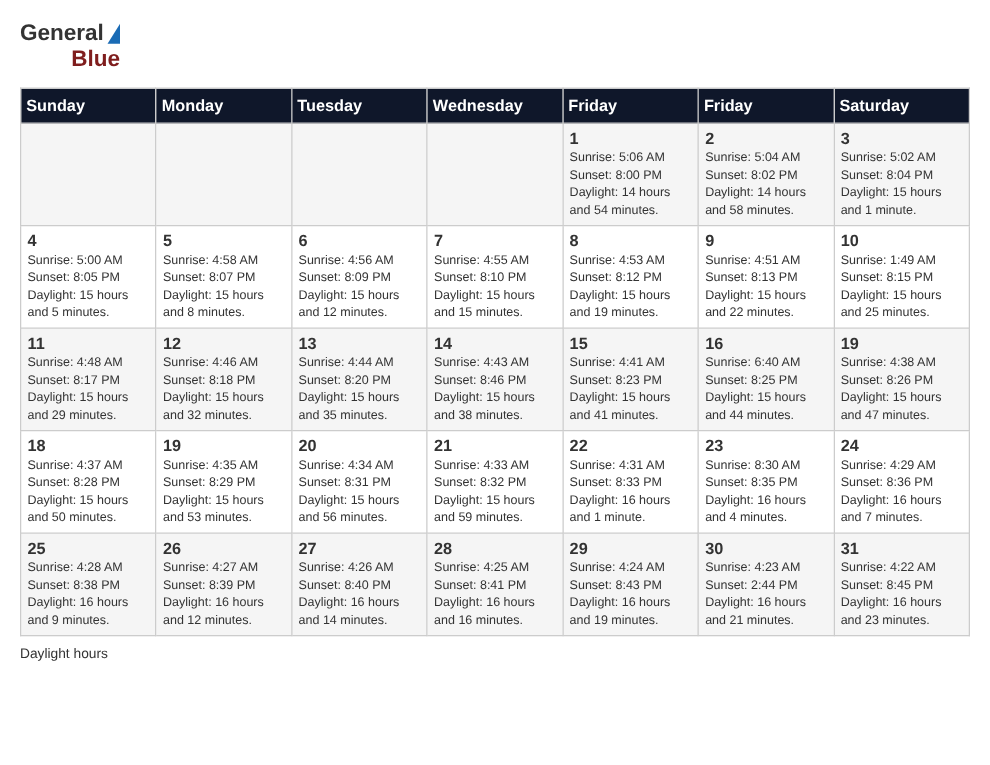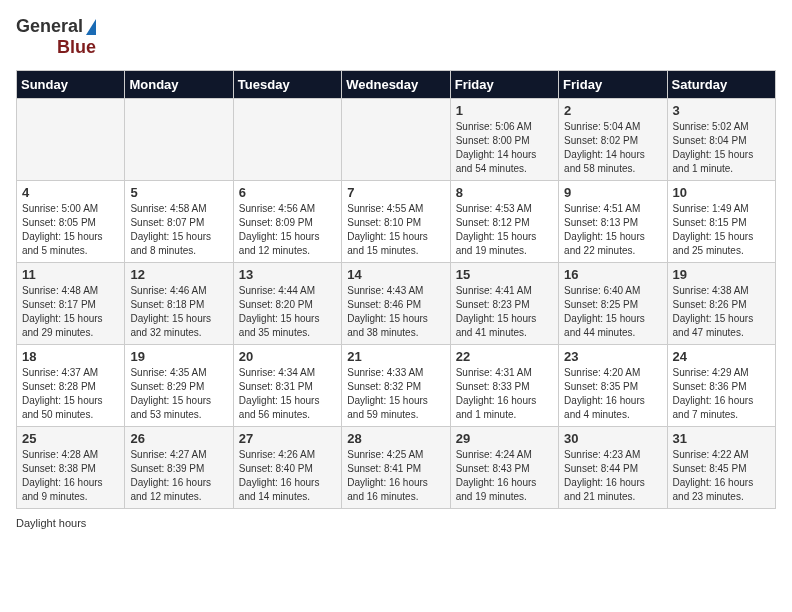--- a/index.html
+++ b/index.html
@@ -250,21 +250,21 @@
 Daylight: 15 hours and 59 minutes.</div>
         </td>
         <td>
           <span class="day-num">22</span>
           <div class="day-info">Sunrise: 4:31 AM
 Sunset: 8:33 PM
 Daylight: 16 hours and 1 minute.</div>
         </td>
         <td>
           <span class="day-num">23</span>
-          <div class="day-info">Sunrise: 4:20 AM
+          <div class="day-info">Sunrise: 8:30 AM
 Sunset: 8:35 PM
 Daylight: 16 hours and 4 minutes.</div>
         </td>
         <td>
           <span class="day-num">24</span>
           <div class="day-info">Sunrise: 4:29 AM
 Sunset: 8:36 PM
 Daylight: 16 hours and 7 minutes.</div>
         </td>
       </tr>
@@ -295,21 +295,21 @@
         </td>
         <td>
           <span class="day-num">29</span>
           <div class="day-info">Sunrise: 4:24 AM
 Sunset: 8:43 PM
 Daylight: 16 hours and 19 minutes.</div>
         </td>
         <td>
           <span class="day-num">30</span>
           <div class="day-info">Sunrise: 4:23 AM
-Sunset: 8:44 PM
+Sunset: 2:44 PM
 Daylight: 16 hours and 21 minutes.</div>
         </td>
         <td>
           <span class="day-num">31</span>
           <div class="day-info">Sunrise: 4:22 AM
 Sunset: 8:45 PM
 Daylight: 16 hours and 23 minutes.</div>
         </td>
       </tr>
     </tbody>

